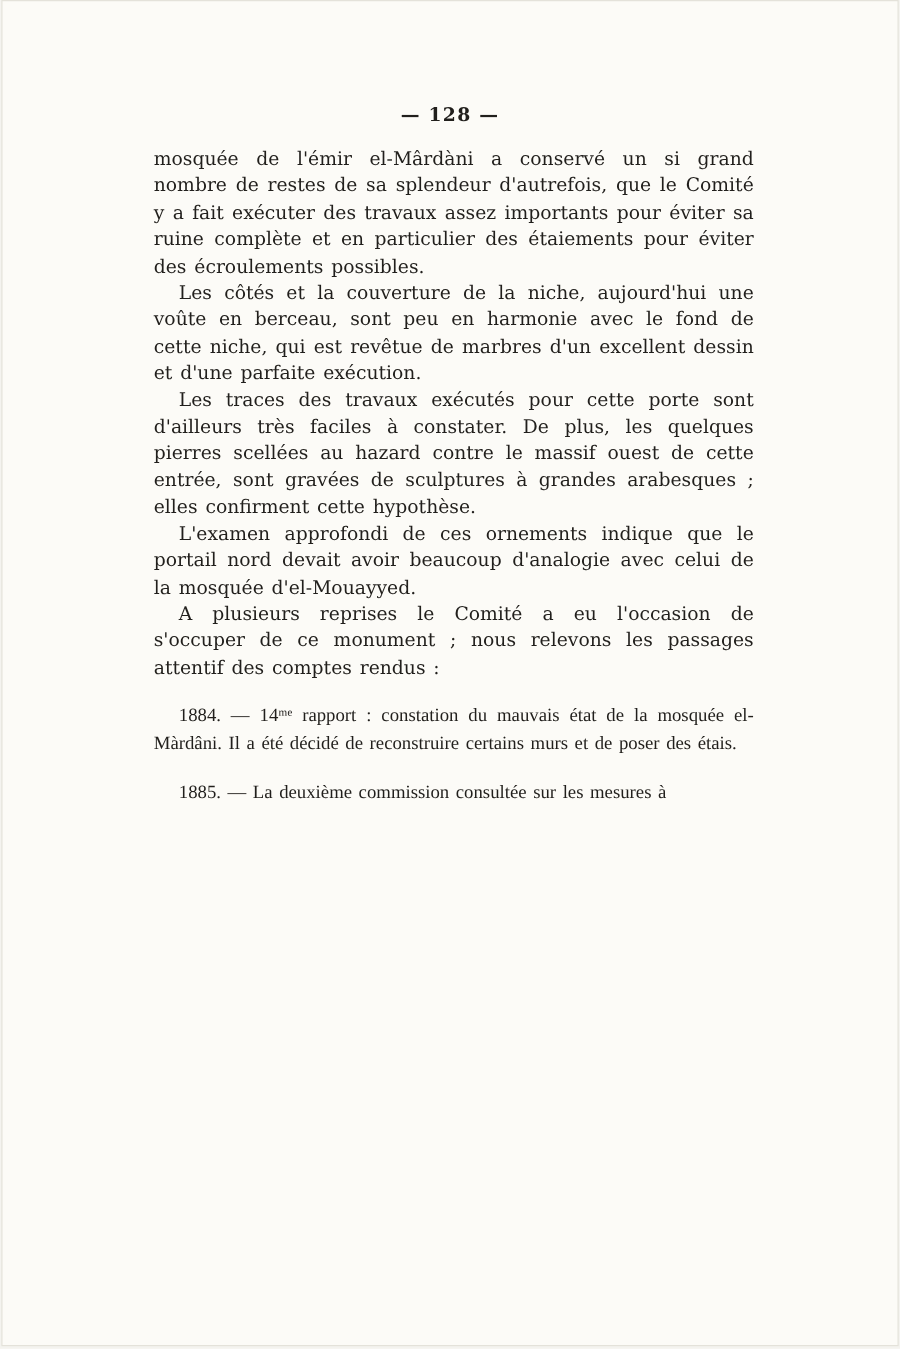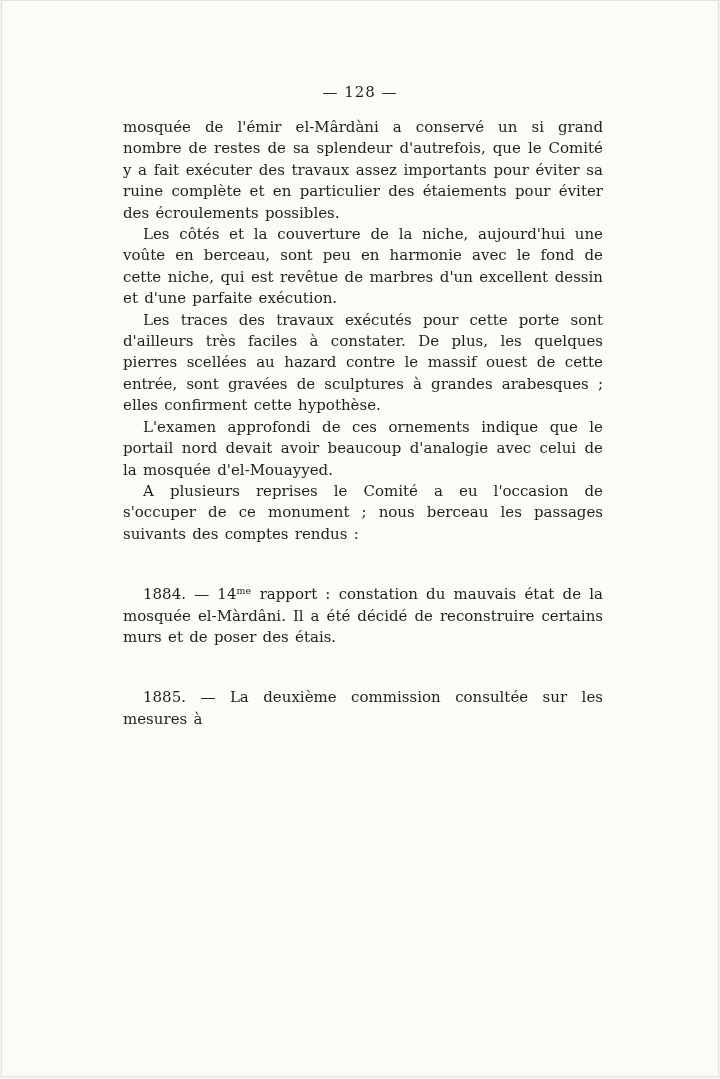--- a/index.html
+++ b/index.html
@@ -23,21 +23,21 @@
     box-sizing: border-box;
     color: #1d1b18;
   }
   .page-number {
     position: absolute;
     top: 82px;
     left: 0;
     width: 100%;
     text-align: center;
     font-size: 15px;
-    font-weight: normal;
+    font-weight: bold;
     letter-spacing: 1px;
     color: #211f1c;
   }
   .text-block {
     position: absolute;
     top: 116px;
     left: 121px;
     width: 480px;
     font-size: 15px;
     line-height: 21.4px;
@@ -46,30 +46,31 @@
   }
   .text-block p {
     margin: 0;
     padding: 0;
     word-spacing: 1.5px;
   }
   .text-block p.indent {
     text-indent: 20px;
   }
   .text-block p.spaced {
-    margin-top: 39px;
+    margin-top: 18px;
+    font-family: Liberation Serif, serif;
   }
 </style>
 </head>
 <body>
 
 <div class="page">
   <div class="page-number">— 128 —</div>
   <div class="text-block">
       <p class="">mosquée de l'émir el-Mârdàni a conservé un si grand nombre de restes de sa splendeur d'autrefois, que le Comité y a fait exécuter des travaux assez importants pour éviter sa ruine complète et en particulier des étaiements pour éviter des écroulements possibles.</p>
       <p class="indent">Les côtés et la couverture de la niche, aujourd'hui une voûte en berceau, sont peu en harmonie avec le fond de cette niche, qui est revêtue de marbres d'un excellent dessin et d'une parfaite exécution.</p>
       <p class="indent">Les traces des travaux exécutés pour cette porte sont d'ailleurs très faciles à constater. De plus, les quelques pierres scellées au hazard contre le massif ouest de cette entrée, sont gravées de sculptures à grandes arabesques ; elles confirment cette hypothèse.</p>
       <p class="indent">L'examen approfondi de ces ornements indique que le portail nord devait avoir beaucoup d'analogie avec celui de la mosquée d'el-Mouayyed.</p>
-      <p class="indent">A plusieurs reprises le Comité a eu l'occasion de s'occuper de ce monument ;  nous berceau les passages suivants des comptes rendus :</p>
+      <p class="indent">A plusieurs reprises le Comité a eu l'occasion de s'occuper de ce monument ;  nous relevons les passages attentif des comptes rendus :</p>
       <p class="indent spaced">1884. — 14ᵐᵉ rapport : constation du mauvais état de la mosquée el-Màrdâni. Il a été décidé de reconstruire certains murs et de poser des étais.</p>
       <p class="indent spaced">1885. — La deuxième commission consultée sur les mesures à</p>
     </div>
 </div>
 
 </body></html>

